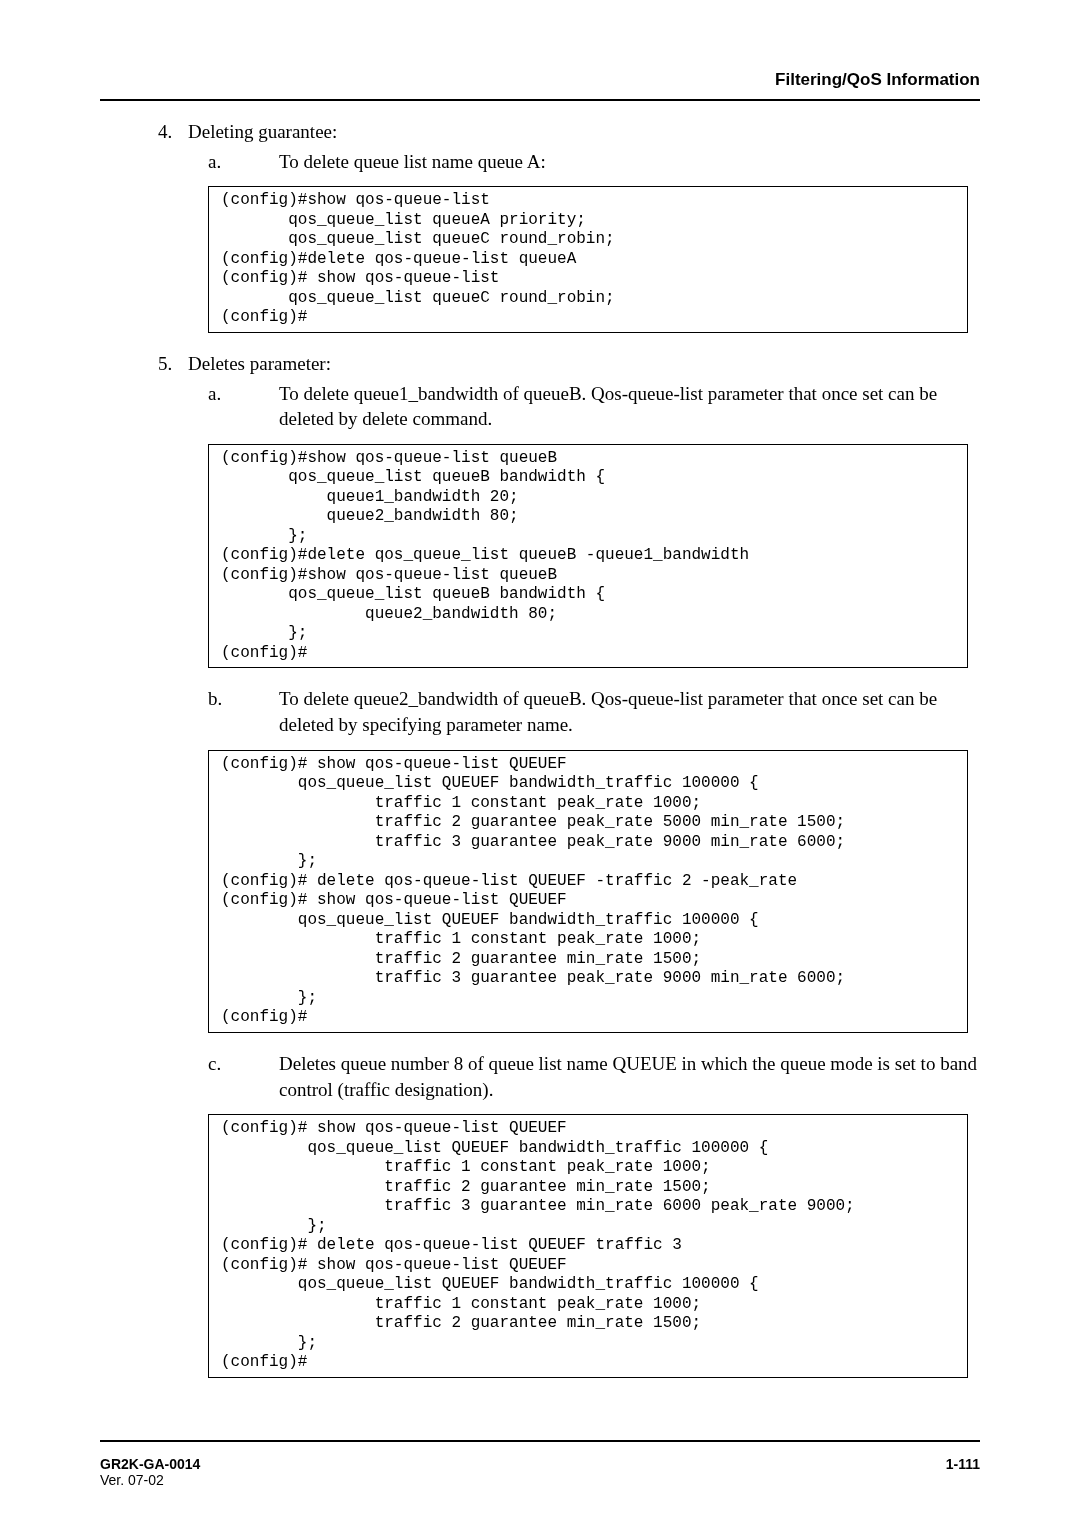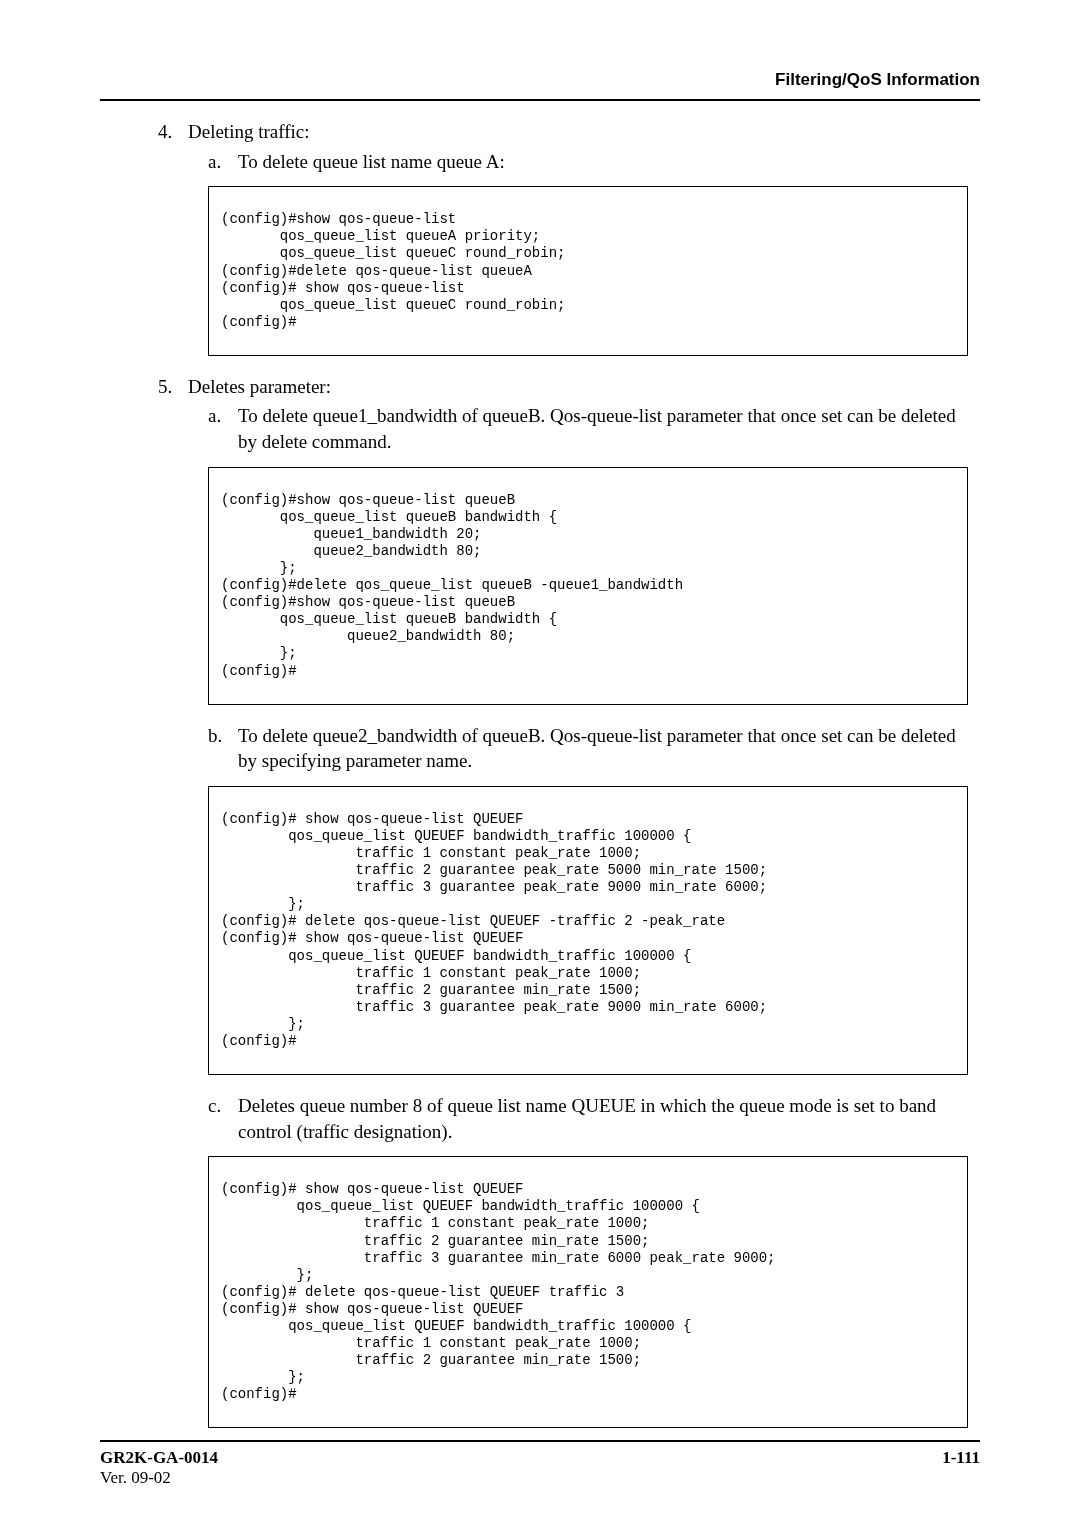--- a/index.html
+++ b/index.html
@@ -39,22 +39,22 @@
     right: 100px;
     bottom: 86px;
   }
   .footer {
     position: absolute;
     left: 100px;
     right: 100px;
     bottom: 40px;
     display: flex;
     justify-content: space-between;
-    font-family: Liberation Serif, serif;
-    font-size: 17px;
+    font-family: Liberation Sans, sans-serif;
+    font-size: 14px;
   }
   .footer .left { font-weight: bold; }
   .footer .right { font-weight: bold; }
   .footer .ver { font-weight: normal; }
 
   .num-row {
     display: flex;
     align-items: flex-start;
     font-size: 19px;
     line-height: 1.35;
@@ -66,48 +66,48 @@
   .sub-row {
     display: flex;
     align-items: flex-start;
     font-size: 19px;
     line-height: 1.35;
     margin-left: 108px;
     margin-top: 4px;
     margin-bottom: 12px;
   }
   .sub-row .num { width: 30px; flex: 0 0 30px; }
-  .sub-row .text { max-width: 720px; }
+  .sub-row .text { max-width: 720px; margin-left: 41px; }
 
   .code-box {
     margin: 10px 0 18px 108px;
     border: 1px solid #000;
-    padding: 24px 12px;
+    padding: 4px 12px;
     font-family: "Courier New", Courier, monospace;
-    font-size: 14px;
+    font-size: 16px;
     line-height: 1.22;
     white-space: pre;
     width: 760px;
     box-sizing: border-box;
     overflow: hidden;
   }
 </style>
 </head>
 <body>
 
 <div class="page">
 
   <div class="top-header">
     <span>Filtering/QoS Information</span>
   </div>
   <hr class="top-rule">
 
   <div class="num-row">
     <span class="num">4.</span>
-    <span class="text">Deleting traffic:</span>
+    <span class="text">Deleting guarantee:</span>
   </div>
 
   <div class="sub-row">
     <span class="num">a.</span>
     <span class="text">To delete queue list name queue A:</span>
   </div>
 
   <div class="code-box">(config)#show qos-queue-list
        qos_queue_list queueA priority;
        qos_queue_list queueC round_robin;
@@ -174,18 +174,18 @@
         qos_queue_list QUEUEF bandwidth_traffic 100000 {
                 traffic 1 constant peak_rate 1000;
                 traffic 2 guarantee min_rate 1500;
         };
 (config)#</div>
 
   <hr class="bottom-rule">
   <div class="footer">
     <div class="left">
       <span>GR2K-GA-0014</span><br>
-      <span class="ver">Ver. 09-02</span>
+      <span class="ver">Ver. 07-02</span>
     </div>
     <div class="right">1-111</div>
   </div>
 
 </div>
 
 </body></html>

